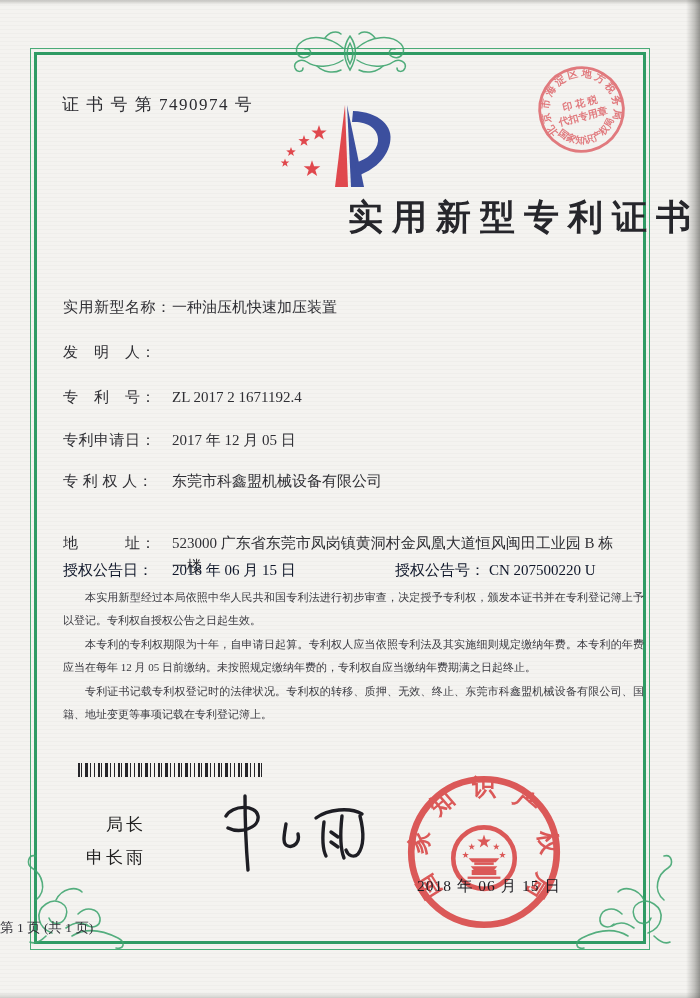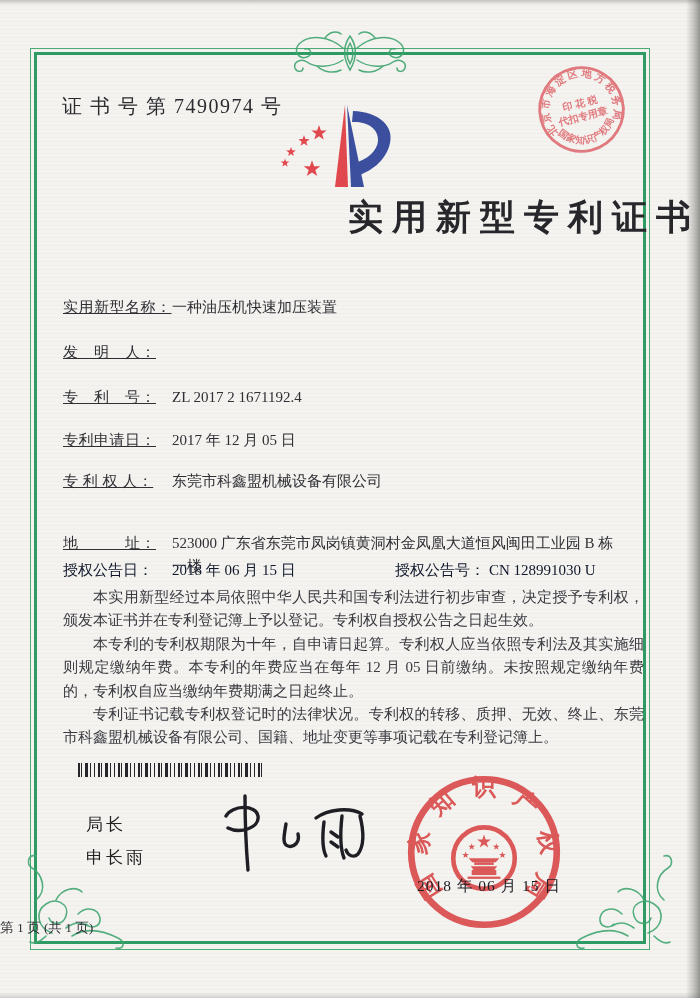--- a/index.html
+++ b/index.html
@@ -9,38 +9,38 @@
         background:repeating-linear-gradient(0deg,rgba(120,120,110,.04) 0 1px,transparent 1px 4px);}
   .scan-right{position:absolute;top:0;right:0;width:14px;height:100%;
         background:linear-gradient(90deg,rgba(60,60,55,0),rgba(60,60,55,.28) 60%,rgba(50,50,46,.5));}
   .scan-top{position:absolute;top:0;left:0;right:0;height:5px;
         background:linear-gradient(180deg,rgba(60,60,55,.25),rgba(60,60,55,0));}
   .scan-bottom{position:absolute;bottom:0;left:0;right:0;height:6px;
         background:linear-gradient(0deg,rgba(60,60,55,.18),rgba(60,60,55,0));}
   .frame-outer{position:absolute;left:30px;top:48px;width:618px;height:900px;border:1px solid #4aab77;}
   .frame-inner{position:absolute;left:34px;top:52px;width:606px;height:886px;border:3px solid #2f9b64;}
   .ornament{position:absolute;}
-  .cert-no{position:absolute;left:62px;top:93px;font-size:20px;letter-spacing:1.5px;color:#2b2b30;}
+  .cert-no{position:absolute;left:62px;top:93px;font-size:17px;letter-spacing:1.5px;color:#2b2b30;}
   .logo{position:absolute;left:271px;top:97px;}
   .title{position:absolute;left:0;top:194px;width:100%;text-align:right;font-size:35px;
          font-weight:bold;letter-spacing:9px;text-indent:9px;color:#26262b;}
   .row{position:absolute;left:63px;width:582px;display:flex;font-size:15px;line-height:23px;color:#2f2f34;}
-  .row .lab{flex:none;width:109px;letter-spacing:.5px;text-decoration:underline;}
+  .row .lab{flex:none;width:109px;letter-spacing:.5px;}
   .row .val{flex:1;}
   .row .val.addr{max-width:442px;}
   .row2{position:absolute;display:flex;font-size:15px;line-height:23px;color:#0f172a;}
-  .paras{position:absolute;left:63px;top:586px;width:581px;font-size:15px;line-height:23.4px;
+  .paras{position:absolute;left:63px;top:586px;width:581px;font-size:11px;line-height:23.4px;
          text-align:justify;color:#3a3a40;}
   .paras p{margin:0;text-indent:2em;}
   .barcode{position:absolute;left:78px;top:763px;width:185px;height:14px;
         background:repeating-linear-gradient(90deg,#26262a 0 2px,#f4f3f0 2px 3px,#26262a 3px 4px,
         #f4f3f0 4px 7px,#26262a 7px 10px,#f4f3f0 10px 12px,#26262a 12px 13px,#f4f3f0 13px 16px,
         #26262a 16px 17.5px,#f4f3f0 17.5px 20px);}
   .signer{position:absolute;left:86px;top:808px;font-family:"Liberation Sans","DejaVu Sans",sans-serif;
-        font-size:17px;line-height:33px;letter-spacing:3px;color:#222;}
+        font-size:17px;line-height:33px;letter-spacing:3px;color:#222;text-align:right;}
   .signature{position:absolute;left:188px;top:782px;}
   .seal{position:absolute;left:402px;top:770px;}
   .seal-date{position:absolute;left:417px;top:876px;font-size:15.5px;letter-spacing:1px;color:#1c1c22;}
   .footer{position:absolute;left:0;top:919px;width:100%;font-size:13.5px;color:#33333a;}
   .stamp{position:absolute;left:534px;top:62px;transform:rotate(-14deg);}
   .sealtxt{font-family:"Liberation Sans","DejaVu Sans",sans-serif;font-weight:bold;}
 </style>
 </head>
 <body>
 
@@ -161,21 +161,21 @@
   <div class="row" style="top:532px">
     <span class="lab">地　　　址：</span>
     <span class="val addr">523000 广东省东莞市凤岗镇黄洞村金凤凰大道恒风闽田工业园 B 栋一楼</span>
   </div>
   <div class="row2" style="left:63px;top:559px">
     <span class="lab" style="width:109px;flex:none">授权公告日：</span>
     <span class="val">2018 年 06 月 15 日</span>
   </div>
   <div class="row2" style="left:395px;top:559px">
     <span class="lab" style="flex:none;margin-right:4px">授权公告号：</span>
-    <span class="val">CN 128991030 U</span>
+    <span class="val">CN 207500220 U</span>
   </div>
 
   <div class="paras">
     <p>本实用新型经过本局依照中华人民共和国专利法进行初步审查，决定授予专利权，颁发本证书并在专利登记簿上予以登记。专利权自授权公告之日起生效。</p>
     <p>本专利的专利权期限为十年，自申请日起算。专利权人应当依照专利法及其实施细则规定缴纳年费。本专利的年费应当在每年 12 月 05 日前缴纳。未按照规定缴纳年费的，专利权自应当缴纳年费期满之日起终止。</p>
     <p>专利证书记载专利权登记时的法律状况。专利权的转移、质押、无效、终止、东莞市科鑫盟机械设备有限公司、国籍、地址变更等事项记载在专利登记簿上。</p>
   </div>
 
   <div class="barcode"></div>
 

